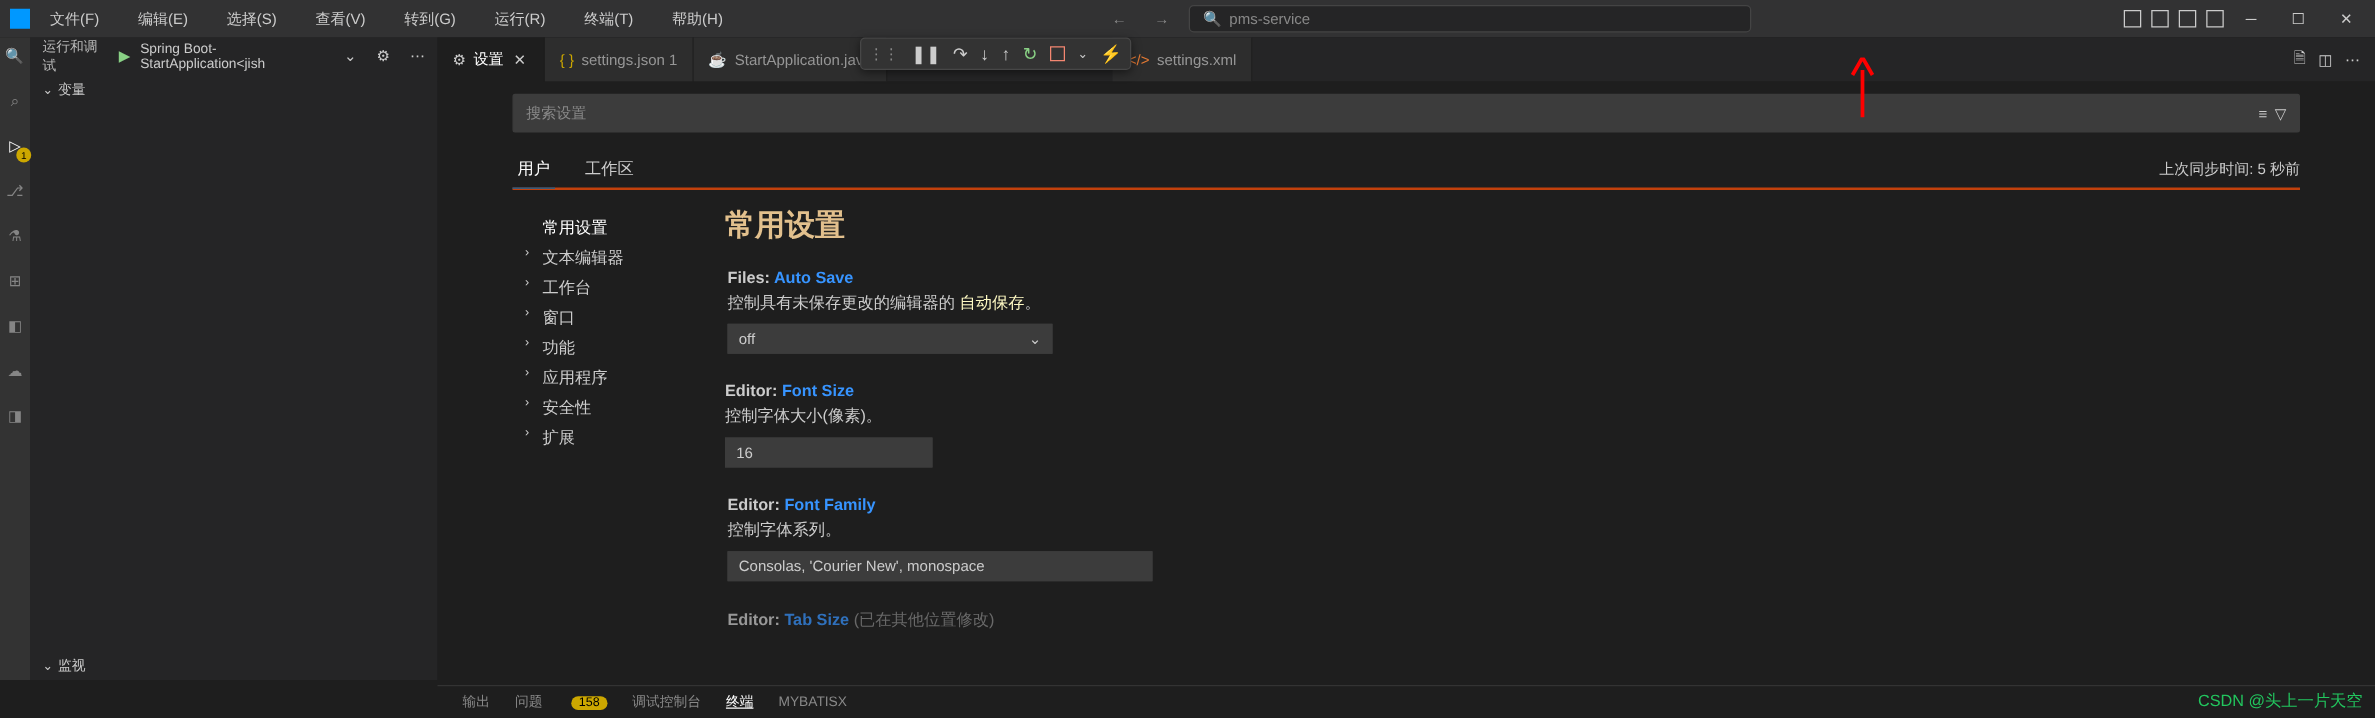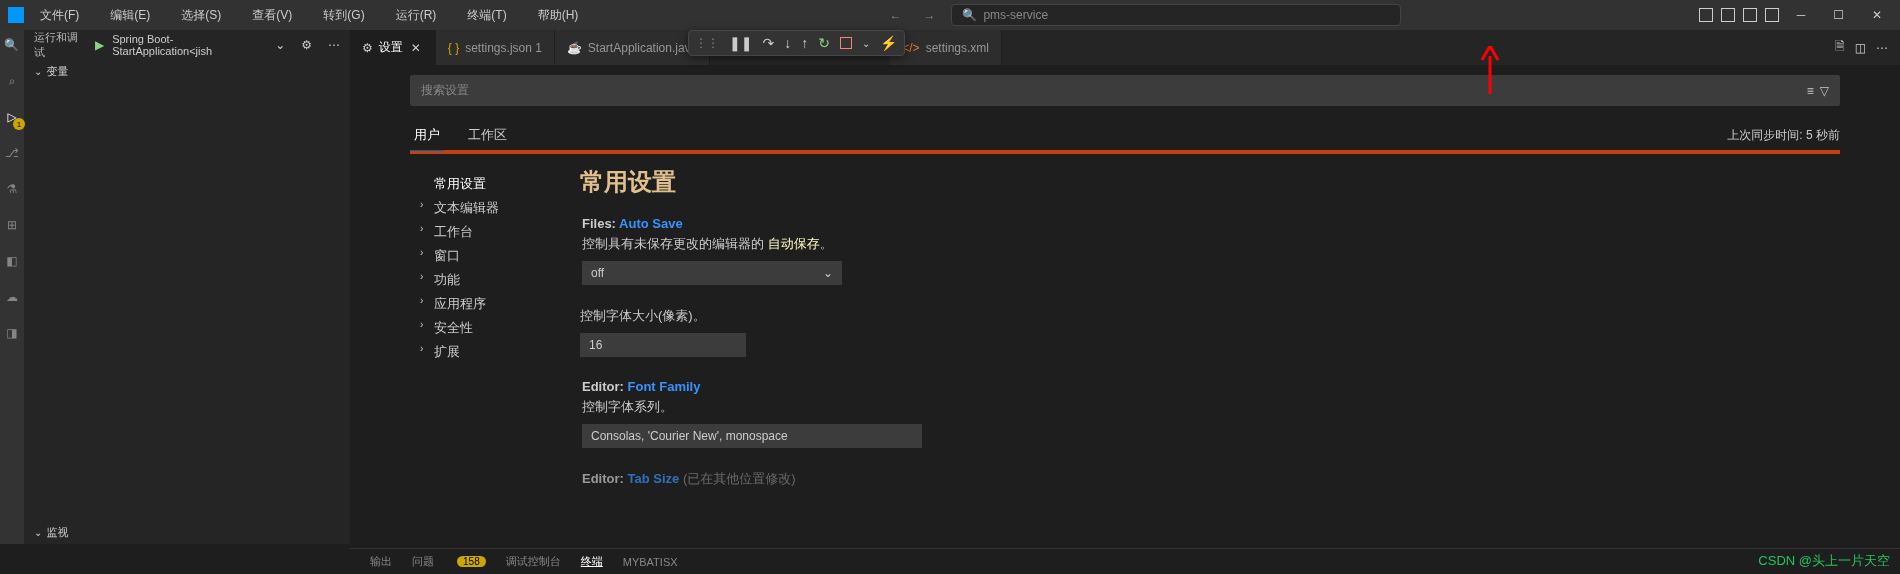--- a/index.html
+++ b/index.html
@@ -56,21 +56,21 @@
 .debug-toolbar .dbg-btn { color: #ccc; cursor: pointer; font-size: 14px; }
 .debug-toolbar .pause { color: #ccc; }
 .debug-toolbar .restart { color: #89d185; }
 .debug-toolbar .stop { color: #f48771; border: 1px solid #f48771; width: 12px; height: 12px; display: inline-block; }
 .debug-toolbar .hot { color: #cca700; }
 
 
 .settings-body { flex: 1; display: flex; flex-direction: column; padding: 10px 60px 0 60px; overflow: hidden; }
 .search-settings { background: #3c3c3c; border: 1px solid #3c3c3c; padding: 6px 10px; color: #888; display: flex; align-items: center; justify-content: space-between; border-radius: 2px; }
 .search-settings .filter-icons { display: flex; gap: 6px; color: #ccc; }
-.scope-row { display: flex; align-items: center; margin-top: 14px; border-bottom: 4px solid #c2410c; }
+.scope-row { display: flex; align-items: center; margin-top: 14px; border-bottom: 2px solid #c2410c; }
 .scope-tab { padding: 6px 4px; margin-right: 20px; color: #ccc; cursor: pointer; font-size: 13px; }
 .scope-tab.active { color: #fff; border-bottom: 1px solid #0e639c; margin-bottom: -1px; }
 .sync-info { margin-left: auto; color: #ccc; font-size: 12px; }
 
 .settings-main { display: flex; flex: 1; margin-top: 12px; overflow: hidden; }
 .toc { width: 160px; padding-top: 6px; }
 .toc-item { padding: 3px 0 3px 24px; color: #ccc; font-size: 13px; cursor: pointer; position: relative; }
 .toc-item.toplevel { padding-left: 24px; font-weight: normal; }
 .toc-item.active { color: #fff; }
 .toc-item .chev { position: absolute; left: 10px; color: #ccc; font-size: 10px; }
@@ -227,20 +227,21 @@
           <div class="setting-item">
             <div class="setting-label"><span class="key">Files:</span> <span class="prop">Auto Save</span></div>
             <div class="setting-desc"><span>控制具有未保存更改的编辑器的 </span><span class="link">自动保存</span><span>。</span></div>
             <div class="setting-select">
               <span>off</span>
               <span>⌄</span>
             </div>
           </div>
 
           <div class="setting-item highlighted">
+            <div class="setting-label"><span class="key">Editor:</span> <span class="prop">Font Size</span></div>
             <div class="setting-desc">控制字体大小(像素)。</div>
             <div class="setting-input">16</div>
           </div>
 
           <div class="setting-item">
             <div class="setting-label"><span class="key">Editor:</span> <span class="prop">Font Family</span></div>
             <div class="setting-desc">控制字体系列。</div>
             <div class="setting-input wide">Consolas, 'Courier New', monospace</div>
           </div>
 

